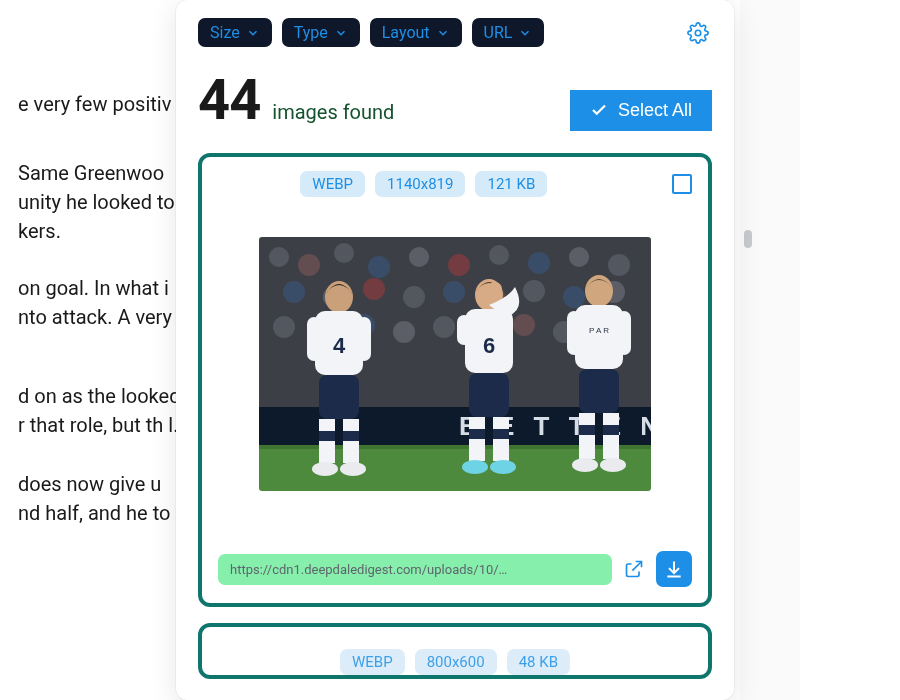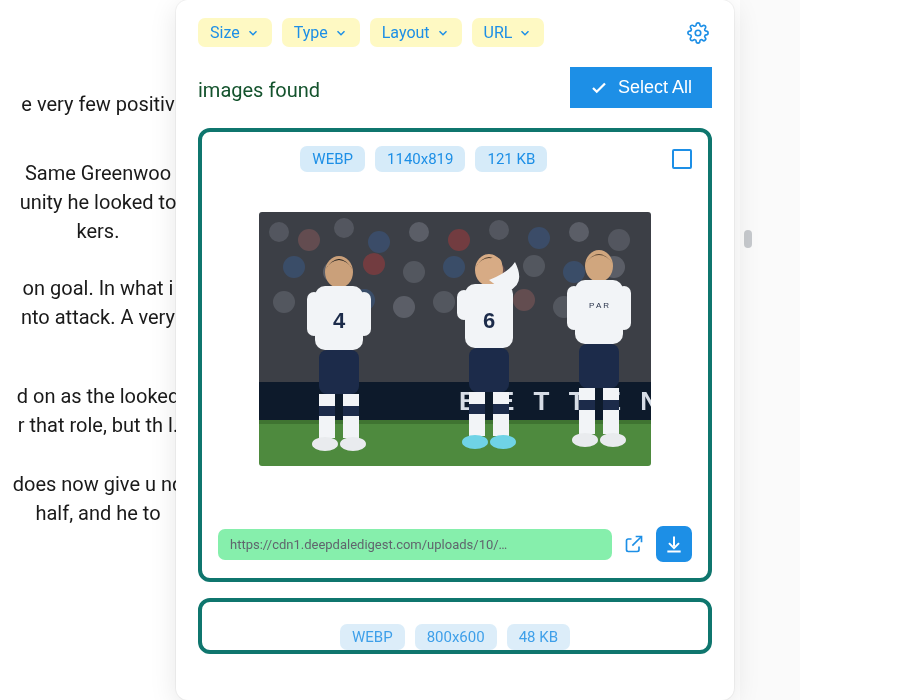--- a/index.html
+++ b/index.html
@@ -11,26 +11,25 @@
     background: #fff;
     position: relative;
     color: #1a1a1a;
   }
   
   .bg-article {
     position: absolute;
     left: 0; top: 0;
     width: 184px;
     height: 700px;
-    padding: 0 0 0 12px;
+    padding: 0 0 0 18px;
     font-size: 20px;
     line-height: 1.45;
     overflow: hidden;
     white-space: nowrap;
-    text-align: center;
   }
   .bg-article p {
     margin-bottom: 28px;
     white-space: normal;
   }
   
   .panel {
     position: absolute;
     left: 176px;
     top: 0;
@@ -51,21 +50,21 @@
   
   .filter-row {
     display: flex;
     align-items: center;
     gap: 10px;
   }
   .filter-chip {
     display: inline-flex;
     align-items: center;
     gap: 6px;
-    background: #fef9c3;
+    background: #0f172a;
     color: #1d8fe6;
     font-size: 16px;
     padding: 5px 12px;
     border-radius: 7px;
     cursor: pointer;
     user-select: none;
   }
   .filter-chip svg { display: block; }
   .spacer { flex: 1 1 auto; }
   .gear {
@@ -271,20 +270,21 @@
       <div class="gear">
         <svg width="22" height="22" viewBox="0 0 24 24" fill="none" stroke="#1d8fe6" stroke-width="1.8">
           <circle cx="12" cy="12" r="3"></circle>
           <path d="M19.4 15a1.7 1.7 0 0 0 .34 1.87l.06.06a2 2 0 1 1-2.83 2.83l-.06-.06a1.7 1.7 0 0 0-1.87-.34 1.7 1.7 0 0 0-1.03 1.56V21a2 2 0 0 1-4 0v-.09a1.7 1.7 0 0 0-1.11-1.56 1.7 1.7 0 0 0-1.87.34l-.06.06a2 2 0 1 1-2.83-2.83l.06-.06a1.7 1.7 0 0 0 .34-1.87 1.7 1.7 0 0 0-1.56-1.03H3a2 2 0 0 1 0-4h.09a1.7 1.7 0 0 0 1.56-1.11 1.7 1.7 0 0 0-.34-1.87l-.06-.06a2 2 0 1 1 2.83-2.83l.06.06a1.7 1.7 0 0 0 1.87.34H9a1.7 1.7 0 0 0 1.03-1.56V3a2 2 0 0 1 4 0v.09a1.7 1.7 0 0 0 1.03 1.56 1.7 1.7 0 0 0 1.87-.34l.06-.06a2 2 0 1 1 2.83 2.83l-.06.06a1.7 1.7 0 0 0-.34 1.87V9a1.7 1.7 0 0 0 1.56 1.03H21a2 2 0 0 1 0 4h-.09a1.7 1.7 0 0 0-1.56 1.03z"></path>
         </svg>
       </div>
     </div>
 
     <div class="count-row">
       <div class="count-left">
+        <span class="count-num">44</span>
         <span class="count-label">images found</span>
       </div>
       <button class="select-all-btn">
         <svg width="18" height="18" viewBox="0 0 24 24" fill="none" stroke="#fff" stroke-width="3">
             <polyline points="20 6 9 17 4 12"></polyline>
           </svg>
         <span>Select All</span>
       </button>
     </div>
 

